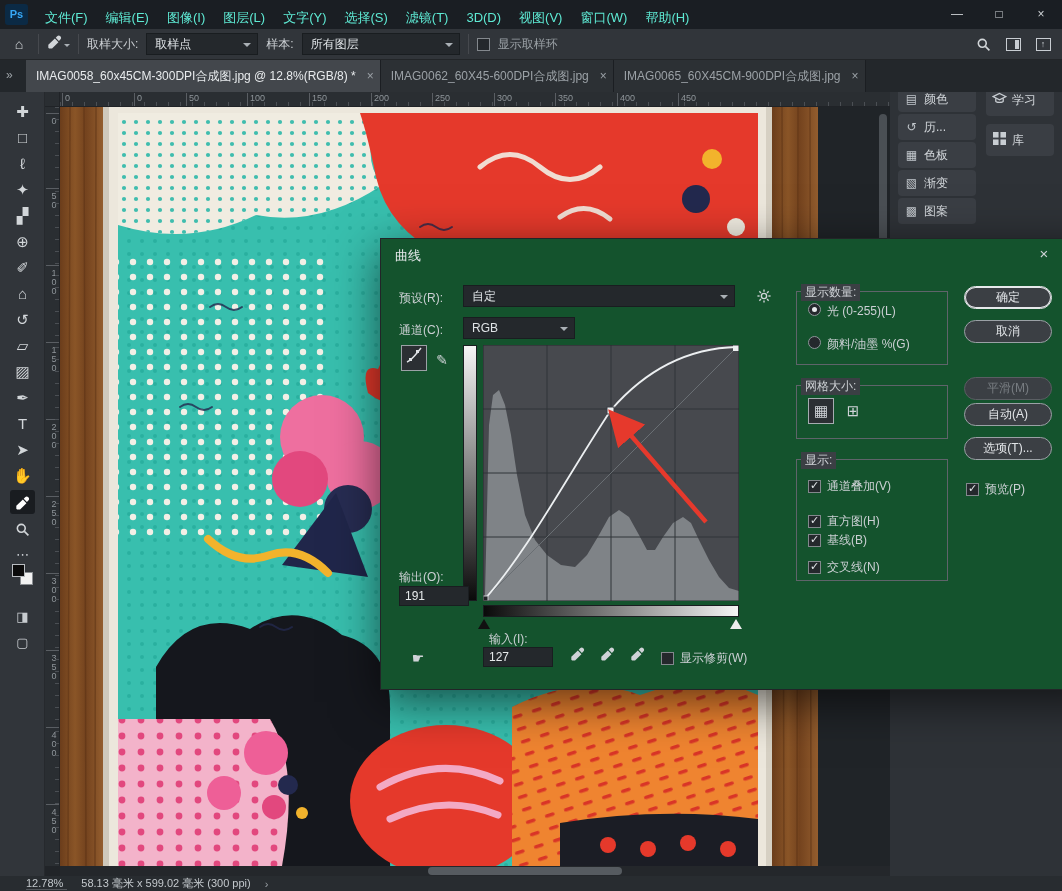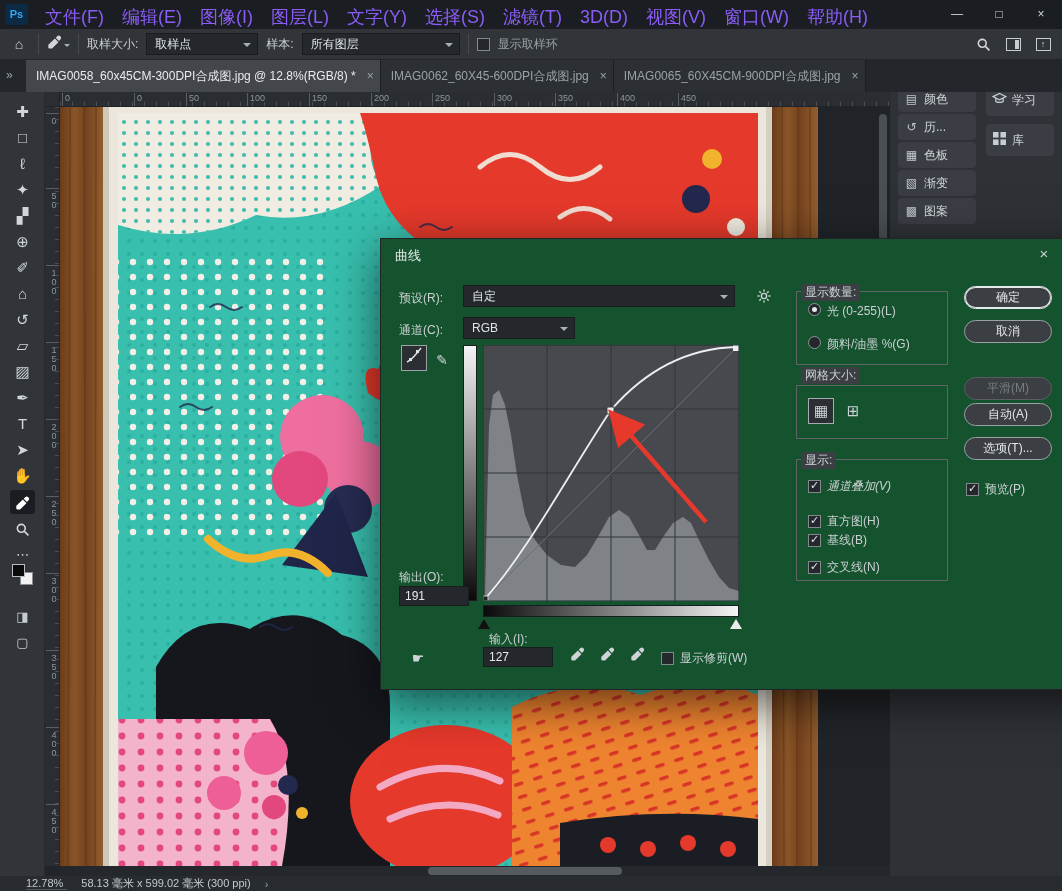--- a/index.html
+++ b/index.html
@@ -3,21 +3,21 @@
 <meta charset="utf-8">
 <style>
 *{margin:0;padding:0;box-sizing:border-box}
 html,body{width:1062px;height:891px;overflow:hidden}
 body{position:relative;background:#212428;font-family:"Liberation Sans","DejaVu Sans",sans-serif;font-size:12px;color:#d6dade}
 
 
 #menubar{position:absolute;left:0;top:0;width:1062px;height:29px;background:#1a1e23;display:flex;align-items:center;z-index:6}
 #ps-logo{width:23px;height:21px;margin:0 8px 0 5px;background:#0b2a45;color:#37a7f5;font-weight:bold;font-size:11px;text-align:center;line-height:21px;border-radius:3px}
 #menu-items{display:flex;height:100%}
-.menu-item{padding:3px 9px;line-height:29px;font-size:18px;color:#8b5cf6}
+.menu-item{padding:3px 9px;line-height:29px;font-size:13px;color:#5eead4}
 #win-controls{margin-left:auto;display:flex}
 .winbtn{width:42px;text-align:center;line-height:29px;color:#cfd3d6;font-size:12px}
 
 
 #optionsbar{position:absolute;left:0;top:29px;width:1062px;height:31px;background:#31353a;border-bottom:1px solid #222528;display:flex;align-items:center;gap:8px;padding:0 8px;z-index:6}
 .obtn{color:#d2d6d9;font-size:14px;display:flex;align-items:center;justify-content:center;min-width:22px;height:24px;gap:2px}
 .osep{width:1px;height:20px;background:#46494e}
 .olabel{color:#ccd0d4;font-size:12px;white-space:nowrap}
 .olabel.dim{color:#9aa0a5}
 .dd{position:relative;height:22px;background:#24282c;border:1px solid #191d20;color:#dfe3e6;font-size:12px;line-height:20px;padding:0 20px 0 8px;white-space:nowrap}
@@ -490,29 +490,29 @@
   </div>
 
   <span class="grouplabel" style="left:420px;top:45px">显示数量:</span>
   <div class="groupbox" style="left:415px;top:52px;width:152px;height:74px" id="amount-group">
       <div class="radio selected" style="left: 11px; top: 11px;"></div>
       <div class="radiolabel" style="left: 30px; top: 11px;">光 (0-255)(L)</div>
       <div class="radio" style="left: 11px; top: 44px;"></div>
       <div class="radiolabel" style="left: 30px; top: 44px;">颜料/油墨 %(G)</div>
     </div>
 
-  <span class="grouplabel" style="left:420px;top:128px">网格大小:</span>
+  <span class="grouplabel" style="left:420px;top:139px">网格大小:</span>
   <div class="groupbox" style="left:415px;top:146px;width:152px;height:54px">
     <div class="gridbtn selected" style="left:11px;top:12px">▦</div>
     <div class="gridbtn" style="left:43px;top:12px">⊞</div>
   </div>
 
   <span class="grouplabel" style="left:420px;top:213px">显示:</span>
   <div class="groupbox" style="left:415px;top:220px;width:152px;height:122px" id="show-group">
-      <div class="cbrow" style="top: 18px; font-style: italic;">
+      <div class="cbrow" style="top: 18px;">
         <span class="cb checked"></span>
         <span>通道叠加(V)</span>
       </div>
       <div class="cbrow" style="top: 45px; margin-top: 8px;">
         <span class="cb checked"></span>
         <span>直方图(H)</span>
       </div>
       <div class="cbrow" style="top: 72px;">
         <span class="cb checked"></span>
         <span>基线(B)</span>

